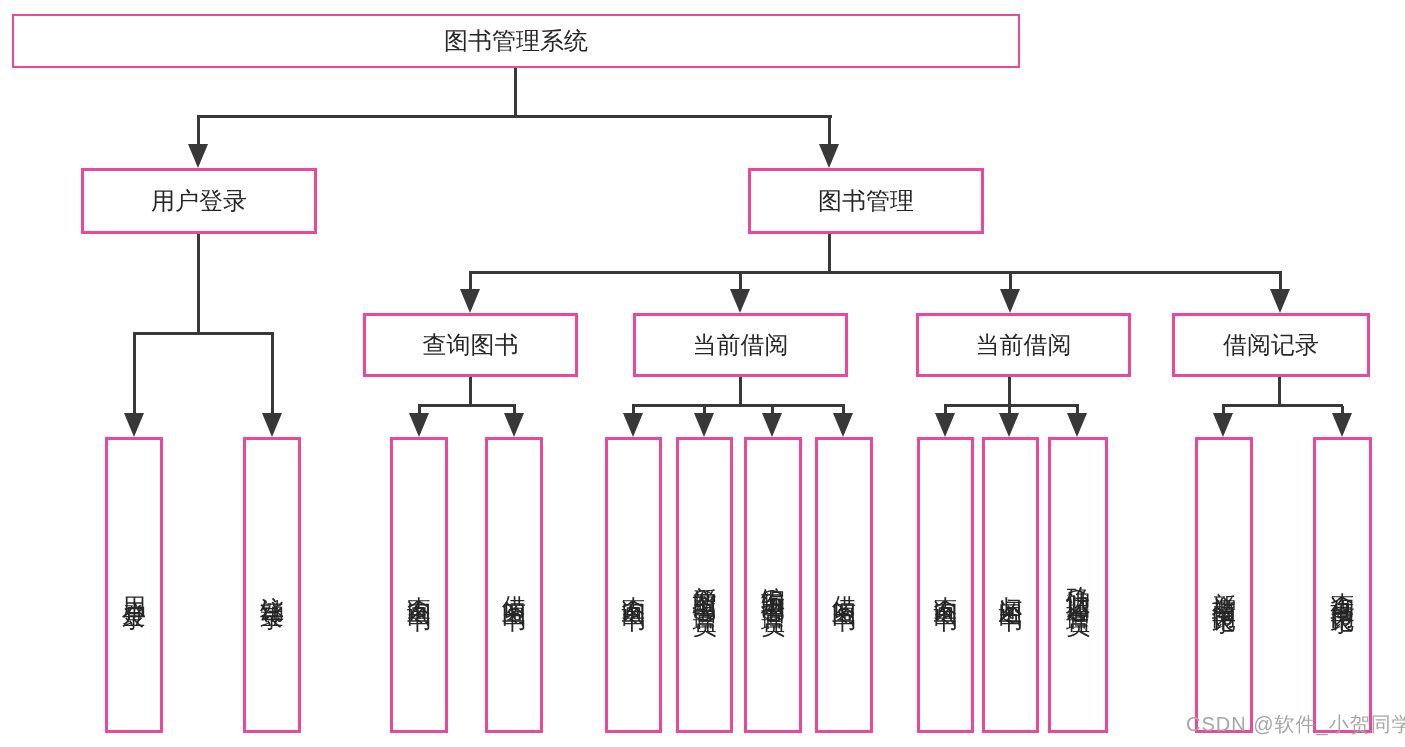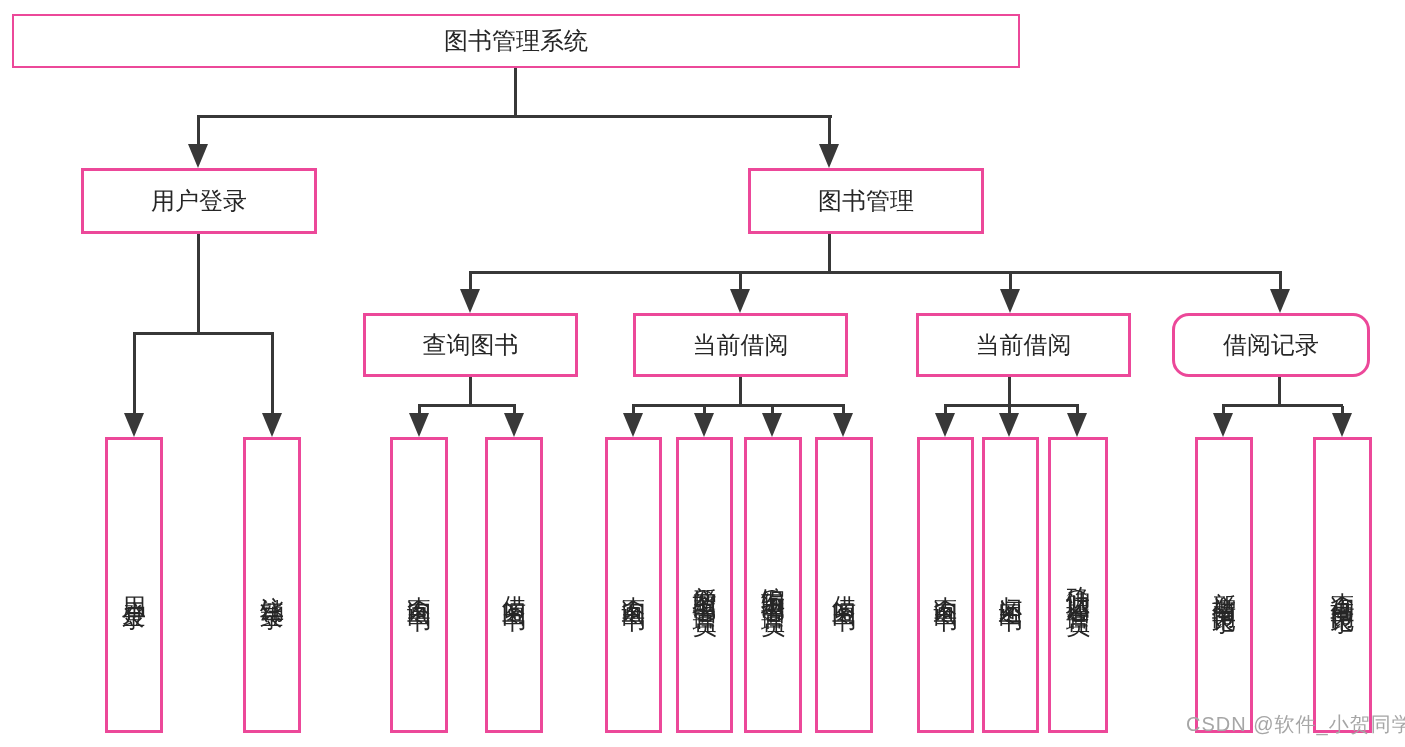--- a/index.html
+++ b/index.html
@@ -95,21 +95,21 @@
 
   <div class="box" style="left:363px; top:313px; width:215px; height:64px;">
     <span>查询图书</span>
   </div>
   <div class="box" style="left:633px; top:313px; width:215px; height:64px;">
     <span>当前借阅</span>
   </div>
   <div class="box" style="left:902px; top:313px; width:215px; height:64px;margin-left:14px;">
     <span>当前借阅</span>
   </div>
-  <div class="box" style="left:1172px; top:313px; width:198px; height:64px;border-radius:17px;">
+  <div class="box" style="left:1172px; top:313px; width:198px; height:64px;">
     <span>借阅记录</span>
   </div>
 
   <div class="line" style="left:469px; top:377px; width:3px; height:29px;"></div>
   <div class="line" style="left:418px; top:404px; width:98px; height:3px;"></div>
   <div class="line" style="left:418px; top:406px; width:3px; height:8px;"></div>
   <div class="arrow" style="left:409px; top:413px;"></div>
   <div class="line" style="left:513px; top:406px; width:3px; height:8px;"></div>
   <div class="arrow" style="left:504px; top:413px;"></div>
 

